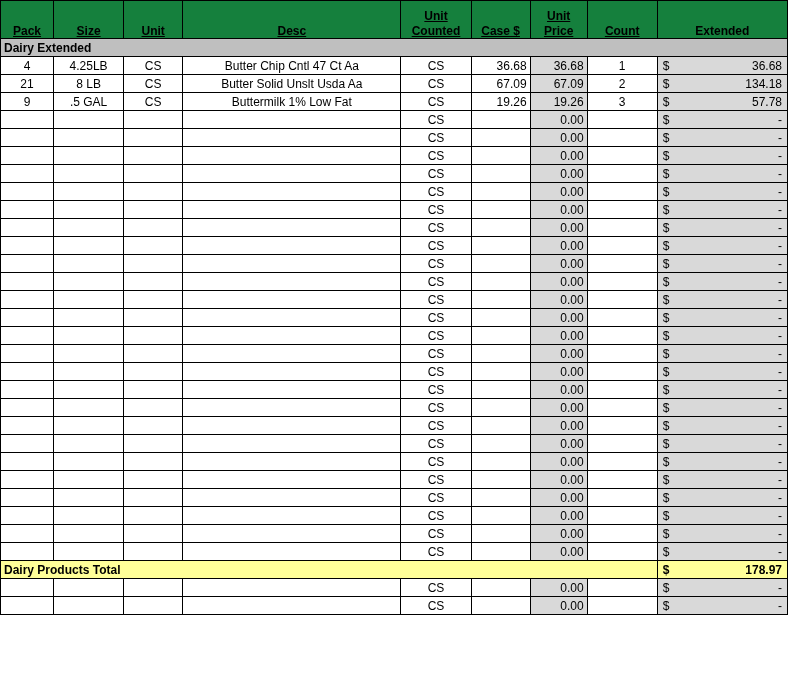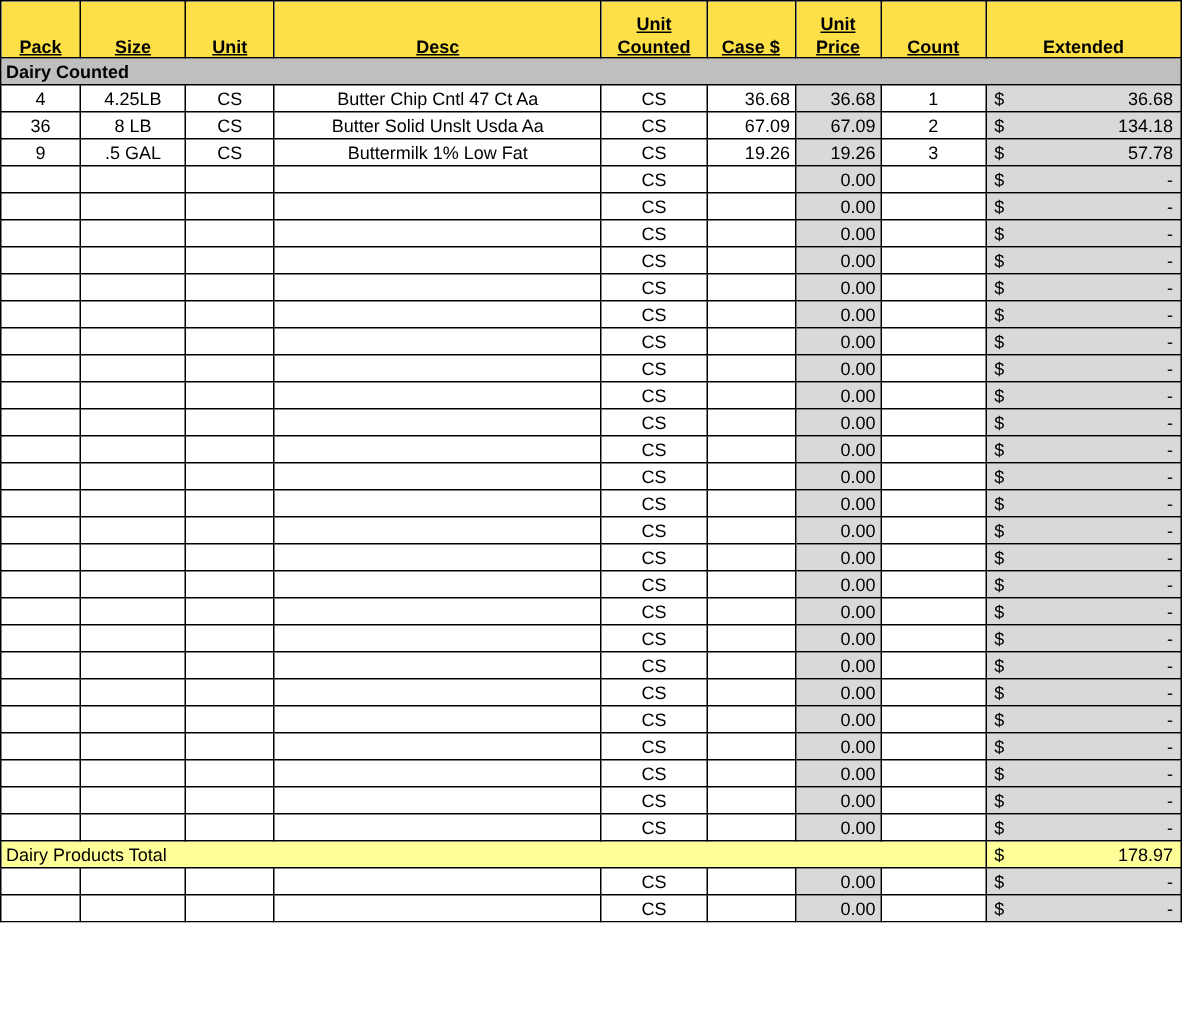--- a/index.html
+++ b/index.html
@@ -1,21 +1,21 @@
 <!DOCTYPE html>
 <html><head>
 <meta charset="utf-8">
 <style>
 *{box-sizing:border-box;margin:0;padding:0}
 body{font-family:Arial,Helvetica,sans-serif;font-size:12px;background:#fff;width:788px}
 table{border-collapse:collapse;width:788px;table-layout:fixed}
 th,td{border:1px solid #000;height:18px;padding:0 3px;white-space:nowrap;overflow:hidden}
-th{font-weight:bold;text-decoration:underline;text-align:center;background:#fde047;vertical-align:bottom;height:38px;line-height:1.2}
+th{font-weight:bold;text-decoration:underline;text-align:center;background:#15803d;vertical-align:bottom;height:38px;line-height:1.2}
 .section{background:#bfbfbf;font-weight:bold;text-align:left}
-.total{background:#ffff99;font-weight:normal;text-align:left}
+.total{background:#ffff99;font-weight:bold;text-align:left}
 .grey{background:#d9d9d9}
 .c{text-align:center}
 .r{text-align:right}
 .l{text-align:center}
 .ext{display:flex;justify-content:space-between}
 .ext span:first-child{padding-left:2px}
 .ext span:last-child{padding-right:2px}
 col.c1{width:53px}col.c2{width:70px}col.c3{width:59px}col.c4{width:218px}
 col.c5{width:70px}col.c6{width:59px}col.c7{width:57px}col.c8{width:70px}col.c9{width:130px}
 </style>
@@ -42,40 +42,40 @@
 <th>Desc</th>
 <th><span>Unit<br>Counted</span></th>
 <th>Case $</th>
 <th><span>Unit<br>Price</span></th>
 <th>Count</th>
 <th style="text-decoration:none">Extended</th>
 </tr>
 </thead>
 <tbody id="tbody">
       <tr>
-        <td colspan="9" class="section">Dairy Counted</td>
+        <td colspan="9" class="section">Dairy Extended</td>
       </tr>
       <tr>
         <td class="c">4</td>
         <td class="c">4.25LB</td>
         <td class="c">CS</td>
         <td class="l">Butter Chip Cntl 47 Ct Aa</td>
         <td class="c">CS</td>
         <td class="r">36.68</td>
         <td class="r grey">36.68</td>
         <td class="c">1</td>
         <td class="grey">
           <div class="ext">
             <span>$</span>
             <span>36.68</span>
           </div>
         </td>
       </tr>
       <tr>
-        <td class="c">36</td>
+        <td class="c">21</td>
         <td class="c">8 LB</td>
         <td class="c">CS</td>
         <td class="l">Butter Solid Unslt Usda Aa</td>
         <td class="c">CS</td>
         <td class="r">67.09</td>
         <td class="r grey">67.09</td>
         <td class="c">2</td>
         <td class="grey">
           <div class="ext">
             <span>$</span>

